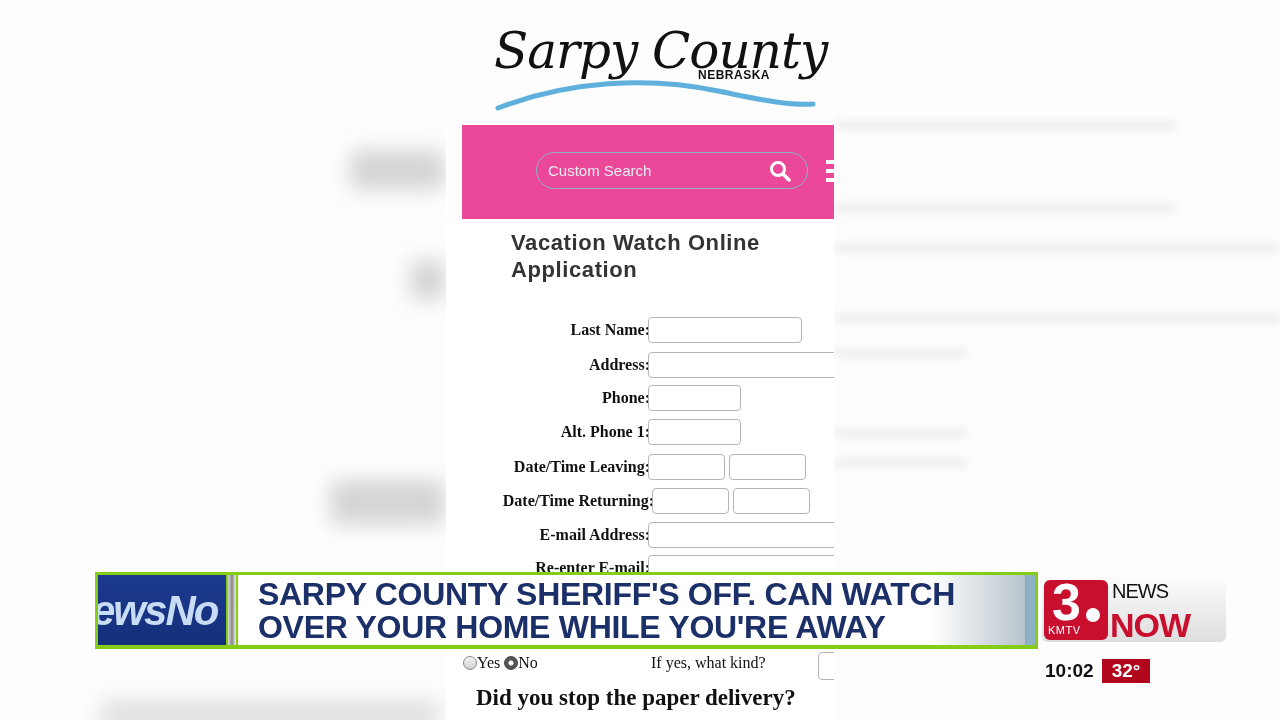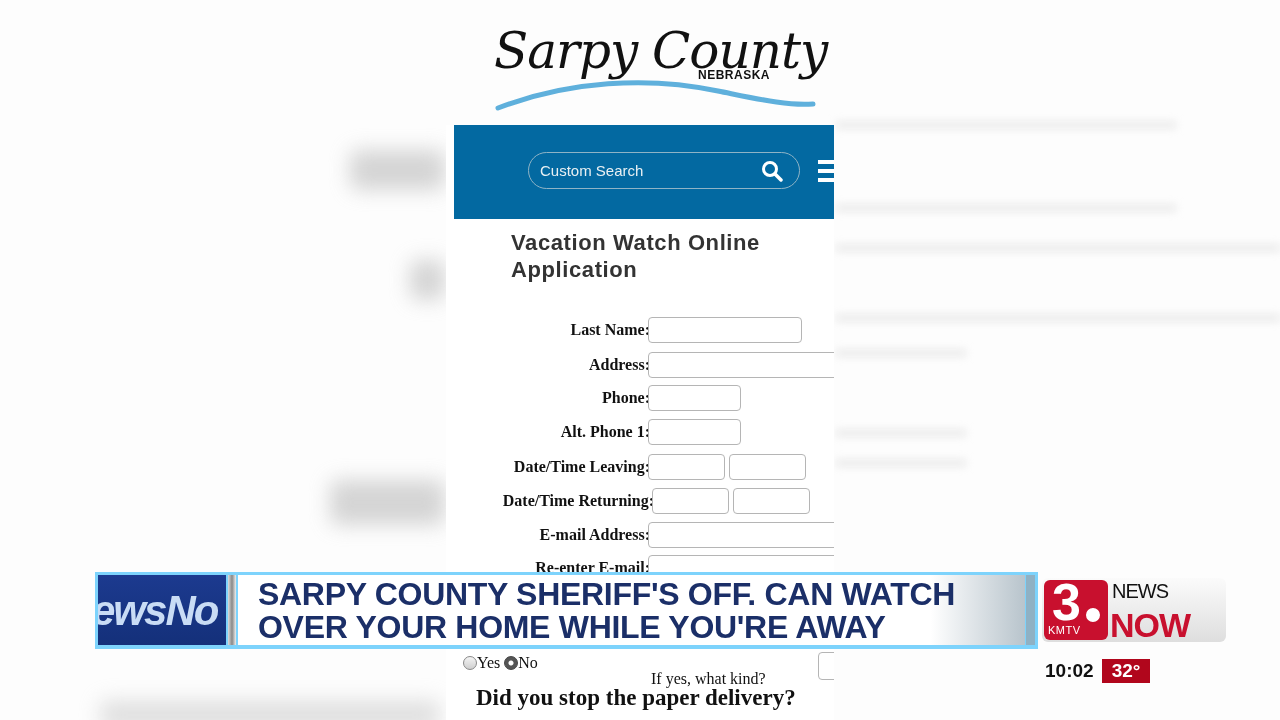--- a/index.html
+++ b/index.html
@@ -10,43 +10,43 @@
   .blob { position:absolute; background:#c4c4c4; filter:blur(10px); border-radius:8px; opacity:.7; }
   .stripe { position:absolute; height:6px; background:#e6e6e6; filter:blur(4px); }
 
   
   .logo { position:absolute; left:488px; top:14px; width:330px; height:100px; }
   .logo-text { position:absolute; left:6px; top:8px; font-family:"DejaVu Serif", serif; font-style:italic; font-size:50px; color:#111; letter-spacing:-1px; white-space:nowrap; }
   .logo-sub { position:absolute; left:210px; top:54px; font-family:"Liberation Sans", sans-serif; font-weight:bold; font-size:12px; color:#111; letter-spacing:.5px; }
   .logo-wave { position:absolute; left:0; top:52px; width:330px; height:50px; }
 
   .page { position:absolute; left:446px; top:125px; width:388px; height:595px; background:#fff; overflow:hidden; }
-  .navbar { position:absolute; left:8px; top:0; width:388px; height:94px; background:#0369a1; }
+  .navbar { position:absolute; left:16px; top:0; width:388px; height:94px; background:#ec4899; }
   .search { position:absolute; left:74px; top:27px; width:272px; height:37px; border:1.5px solid #8fb4c6; border-radius:20px; box-sizing:border-box; }
   .search-text { position:absolute; left:11px; top:9px; color:#e9f0f3; font-size:15px; }
   .search-icon { position:absolute; right:16px; top:7px; width:22px; height:22px; }
   .menu-icon { position:absolute; left:364px; top:35px; width:24px; height:24px; }
   .menu-icon span { display:block; height:4px; background:#fff; margin-bottom:5px; }
 
   .title { position:absolute; left:17px; top:104px; width:360px; font-size:22px; font-weight:bold; color:#333; letter-spacing:.6px; line-height:27px;margin-left:48px; }
 
   .form { position:absolute; left:0; top:190px; width:388px; }
   .row { position:absolute; left:0; height:26px; width:400px; }
   .lbl { position:absolute; text-align:right; font-family:"Liberation Serif", serif; font-weight:bold; font-size:16px; color:#111; top:4px; }
   .inp { position:absolute; top:0; height:26px; border:1px solid #b5b5b5; border-radius:4px; box-sizing:border-box; background:#fff; }
 
   .radio-row { position:absolute; left:17px; top:529px; font-family:"Liberation Serif", serif; font-size:16px; color:#111; }
   .radio { display:inline-block; width:14px; height:14px; border-radius:50%; border:1px solid #888; vertical-align:-2px; background:linear-gradient(#f4f4f4,#cfcfcf); box-sizing:border-box; }
   .radio.on { background:radial-gradient(circle,#fff 0 2px,#555 3px); border-color:#444; }
-  .ifyes { position:absolute; left:205px; top:529px; font-family:"Liberation Serif", serif; font-size:16px; color:#111;margin-top:16px; }
+  .ifyes { position:absolute; left:205px; top:529px; font-family:"Liberation Serif", serif; font-size:16px; color:#111; }
   .ifyes-inp { position:absolute; left:372px; top:527px; width:30px; height:24px; border:1px solid #b5b5b5; border-radius:4px; }
   .paper-q { position:absolute; left:30px; top:560px; font-family:"Liberation Serif", serif; font-weight:bold; font-size:23px; color:#111; }
 
   
-  .lower { position:absolute; left:95px; top:572px; width:943px; height:77px; background:#7dd3fc; }
+  .lower { position:absolute; left:95px; top:572px; width:943px; height:77px; background:#84cc16; }
   .lt-left { position:absolute; left:3px; top:3px; width:128px; height:70px; background:linear-gradient(#1c3a8f,#14307a); overflow:hidden; }
   .lt-left-text { position:absolute; left:-6px; top:12px; font-size:42px; font-weight:bold; font-style:italic; color:#c9dcf5; letter-spacing:-2px; white-space:nowrap; }
   .lt-sep { position:absolute; left:133px; top:3px; width:8px; height:70px; background:linear-gradient(90deg,#ddd,#888,#eee); }
   .lt-main { position:absolute; left:143px; top:3px; width:787px; height:70px; background:linear-gradient(90deg,#fff 0,#fff 88%,#b8c4cc 100%); }
   .lt-line { position:absolute; left:20px; font-size:32px; font-weight:bold; color:#1b2f68; white-space:nowrap; letter-spacing:-.3px; }
   .lt-end { position:absolute; left:931px; top:3px; width:9px; height:70px; background:#8fb1c4; }
 
   .logo3 { position:absolute; left:1042px; top:578px; width:184px; height:64px; background:linear-gradient(#fbfbfb,#dedede); border-radius:6px; }
   .logo3-red { position:absolute; left:2px; top:2px; width:64px; height:60px; background:#c8102e; border-radius:6px; }
   .logo3-num { position:absolute; left:8px; top:-8px; font-size:52px; font-weight:bold; color:#fff; }

